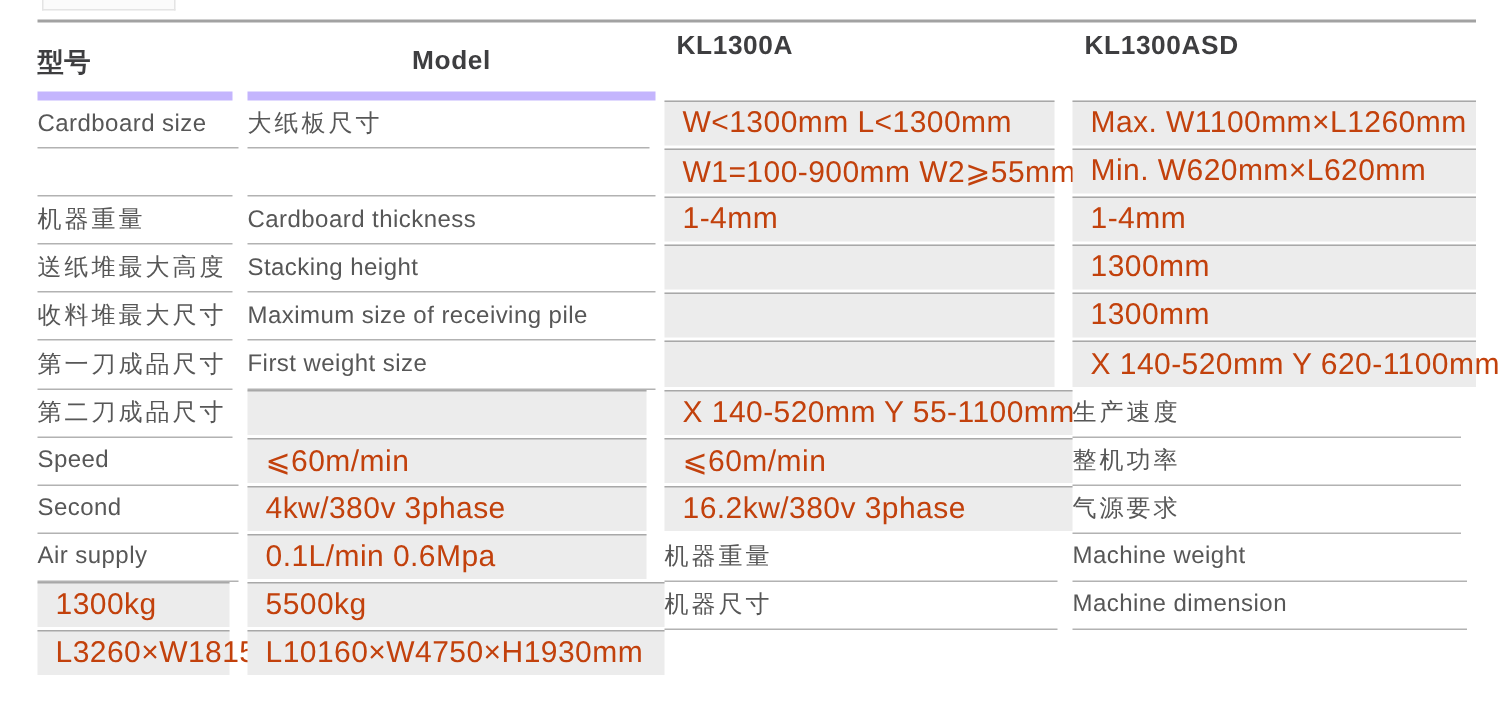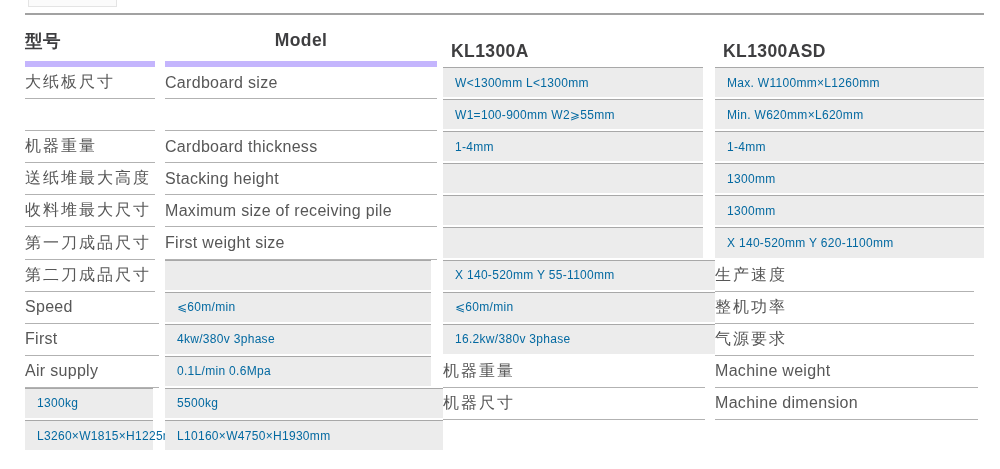--- a/index.html
+++ b/index.html
@@ -18,38 +18,38 @@
           grid-template-columns:140px 278px 272px 269px;
           grid-template-rows:52px repeat(12, 32.1px); }
 
   .cell { position:relative; }
 
   
   .hline { height:100%; display:flex; align-items:center; padding-top:5px;
            border-bottom:6px solid #c4b5fd; }
   .c1 .hline { margin-right:10px; }
   .c2 .hline { margin-right:6px;justify-content:center; }
-  .hval  { height:100%; display:flex; align-items:center; padding-top:21px; padding-left:8px; }
+  .hval  { height:100%; display:flex; padding-top:5px; padding-left:8px; }
   .hd { font-size:17.5px; font-weight:bold; color:#3e3e40; letter-spacing:0.4px; }
 
   
   .lline { height:100%; display:flex; align-items:center;
            border-bottom:1px solid #b2b2b2; }
   .c1 .lline { margin-right:10px; }
   .c2 .lline { margin-right:6px; }
   .zh  { font-size:16px; color:#575757; letter-spacing:2px; white-space:nowrap; }
   .en  { font-size:16px; color:#575757; letter-spacing:0.3px; white-space:nowrap; }
 
   
   .vbox { height:calc(100% - 2px); background:#ececec;
           border-top:1px solid #a8a8a8;
           display:flex; align-items:center; padding-left:12px; }
   .c3 .vbox { margin-right:12px; }
   .c4 .vbox { margin-right:0;align-items:center; }
-  .val { font-size:12px; color:#0369a1; letter-spacing:0.3px; white-space:nowrap; }
+  .val { font-size:20px; color:#c2410c; letter-spacing:0.3px; white-space:nowrap; }
 </style>
 </head>
 <body>
 
 <div class="stage">
 
   <div class="remnant"></div>
 
   <div class="grid" id="spec-grid">
 
@@ -67,30 +67,30 @@
       <div class="hval">
           <span class="hd">KL1300A</span>
         </div>
     </div>
     <div class="cell c4">
       <div class="hval">
           <span class="hd">KL1300ASD</span>
         </div>
     </div>
 
+    <div class="cell c2">
+      <div class="lline">
+          <span class="en">Cardboard size</span>
+        </div>
+    </div>
     <div class="cell c1">
       <div class="lline">
           <span class="zh">大纸板尺寸</span>
         </div>
     </div>
-    <div class="cell c2">
-      <div class="lline">
-          <span class="en">Cardboard size</span>
-        </div>
-    </div>
     <div class="cell c3">
       <div class="vbox">
           <span class="val">W&lt;1300mm L&lt;1300mm</span>
         </div>
     </div>
     <div class="cell c4">
       <div class="vbox">
           <span class="val">Max. W1100mm×L1260mm</span>
         </div>
     </div>
@@ -237,21 +237,21 @@
         </div>
     </div>
 
     <div class="cell c1">
       <div class="lline">
           <span class="zh">整机功率</span>
         </div>
     </div>
     <div class="cell c2">
       <div class="lline">
-          <span class="en">First</span>
+          <span class="en">Second</span>
         </div>
     </div>
     <div class="cell c3">
       <div class="vbox">
           <span class="val">4kw/380v 3phase</span>
         </div>
     </div>
     <div class="cell c4">
       <div class="vbox">
           <span class="val">16.2kw/380v 3phase</span>

